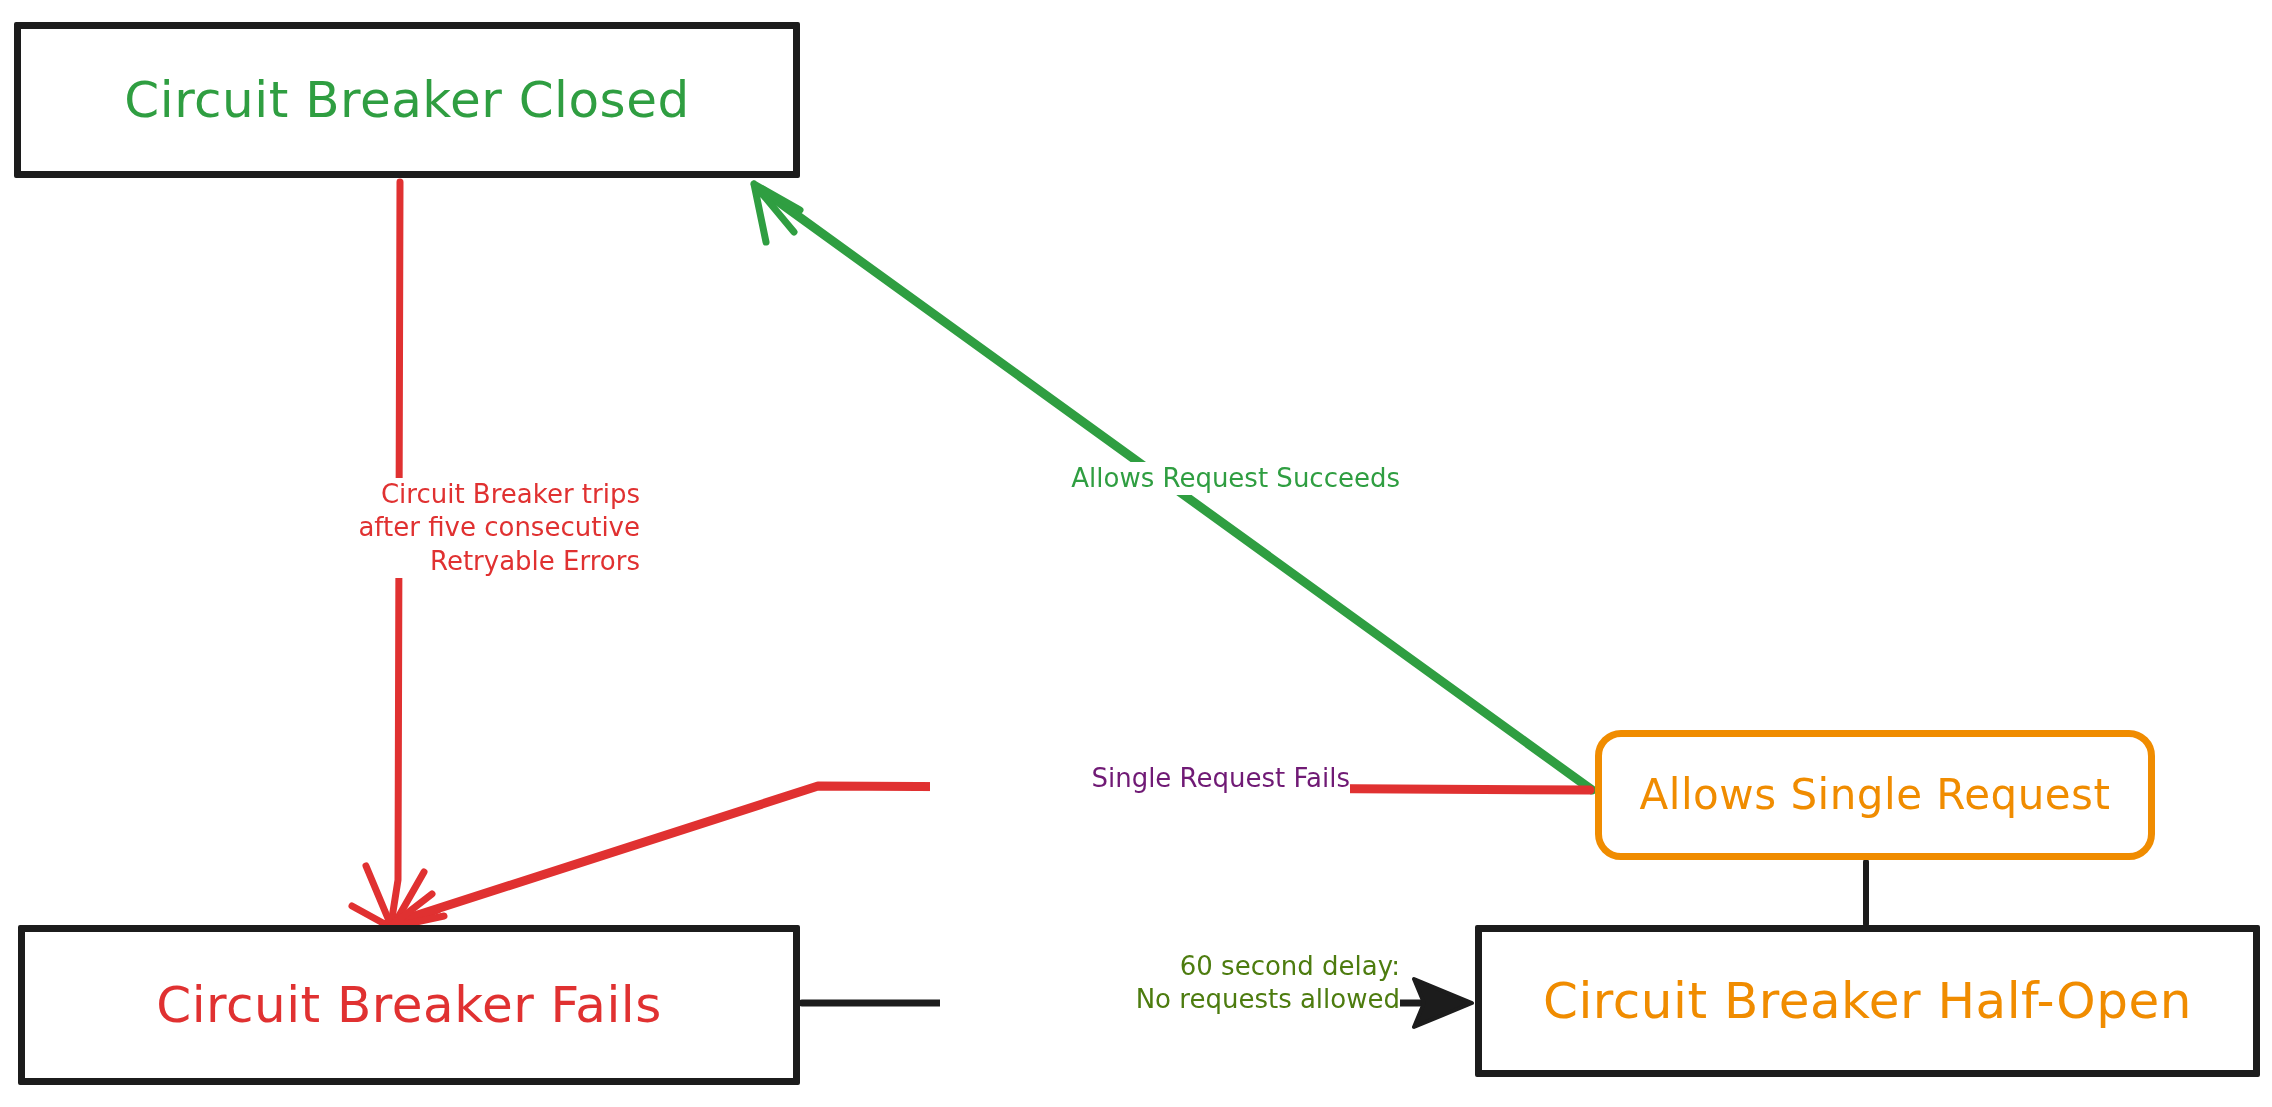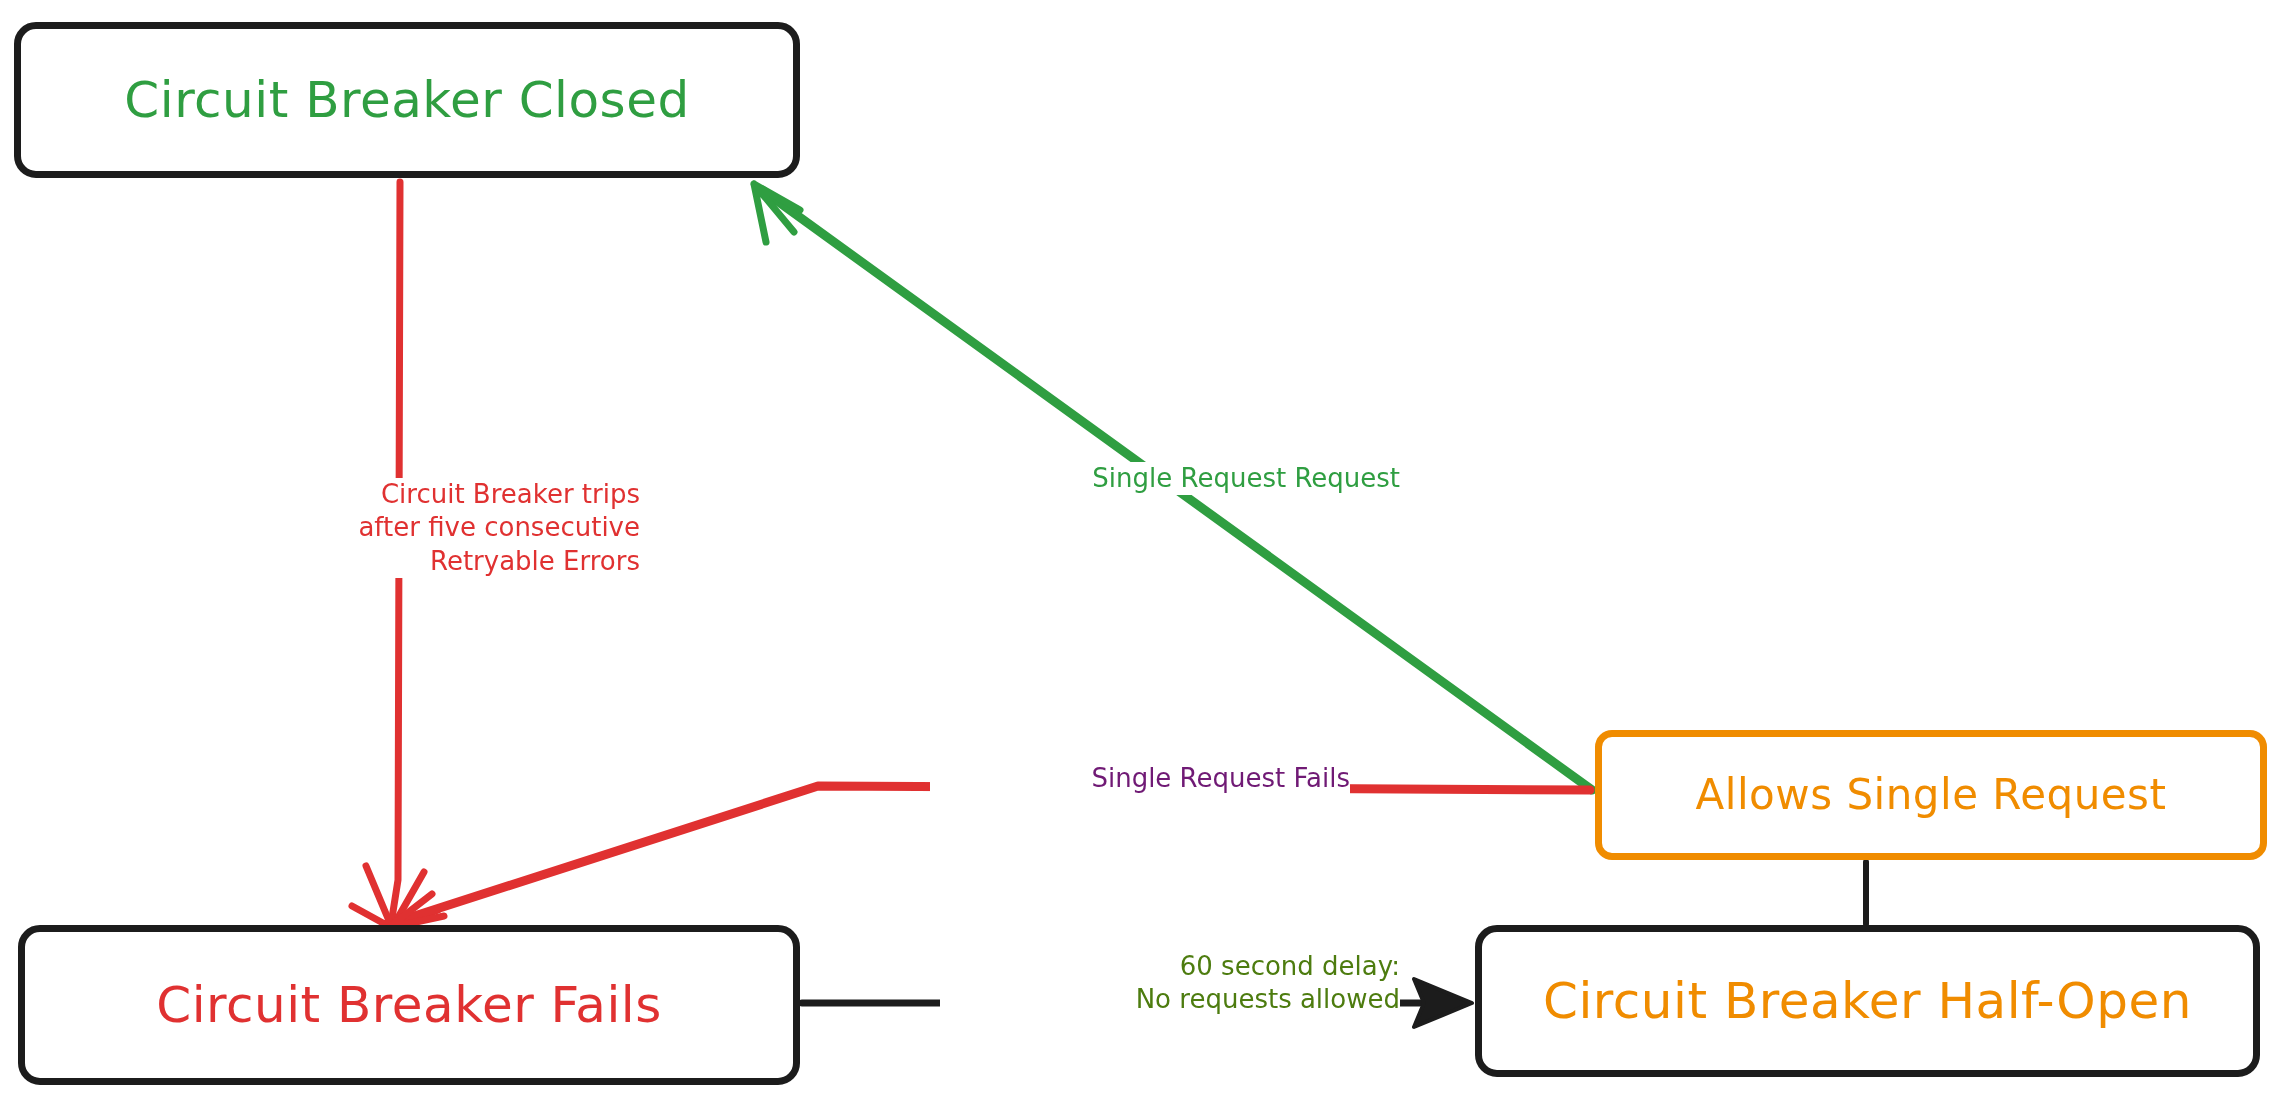--- a/index.html
+++ b/index.html
@@ -26,21 +26,21 @@
     pointer-events: none;
   }
   .node {
     position: absolute;
     box-sizing: border-box;
     background: #ffffff;
     display: flex;
     align-items: center;
     justify-content: center;
     text-align: center;
-    border-radius: 22px;
+    border-radius: 2px;
   }
   .node-black {
     border: 7px solid #1c1c1c;
   }
   .node-orange {
     border: 7px solid #f08c00;
     border-radius: 26px;
   }
   .node-label {
     font-family: "DejaVu Sans", sans-serif;
@@ -49,21 +49,21 @@
     letter-spacing: 0.5px;
     line-height: 1.1;
     white-space: nowrap;
   }
   .c-green  { color: #2f9e41; }
   .c-red    { color: #e03131; }
   .c-orange { color: #f08c00; }
 
   #node-closed     { left: 14px;   top: 22px;   width: 786px;  height: 156px; }
   #node-open       { left: 18px;   top: 925px;  width: 782px;  height: 160px; }
-  #node-allows     { left: 1595px; top: 730px;  width: 672px;  height: 130px; border-radius: 17px; }
+  #node-allows     { left: 1595px; top: 730px;  width: 560px;  height: 130px; }
   #node-halfopen   { left: 1475px; top: 925px;  width: 785px;  height: 152px; }
 
   #node-allows .node-label { font-size: 42px; }
 
   .edge-label {
     position: absolute;
     text-align: right;
     font-family: "DejaVu Sans", sans-serif;
     font-size: 26px;
     line-height: 1.28;
@@ -133,20 +133,20 @@
   </div>
 
   <div class="node node-black" id="node-halfopen">
     <span class="node-label c-orange">Circuit Breaker Half-Open</span>
   </div>
 
   <div class="edge-label" id="lbl-trips">Circuit Breaker trips
 after five consecutive
 Retryable Errors</div>
 
-  <div class="edge-label" id="lbl-succeeds">Single Request Request</div>
+  <div class="edge-label" id="lbl-succeeds">Allows Request Succeeds</div>
 
   <div class="edge-label" id="lbl-fails">Single Request Fails</div>
 
   <div class="edge-label" id="lbl-delay">60 second delay:
 No requests allowed</div>
 
 </div>
 
 </body></html>

